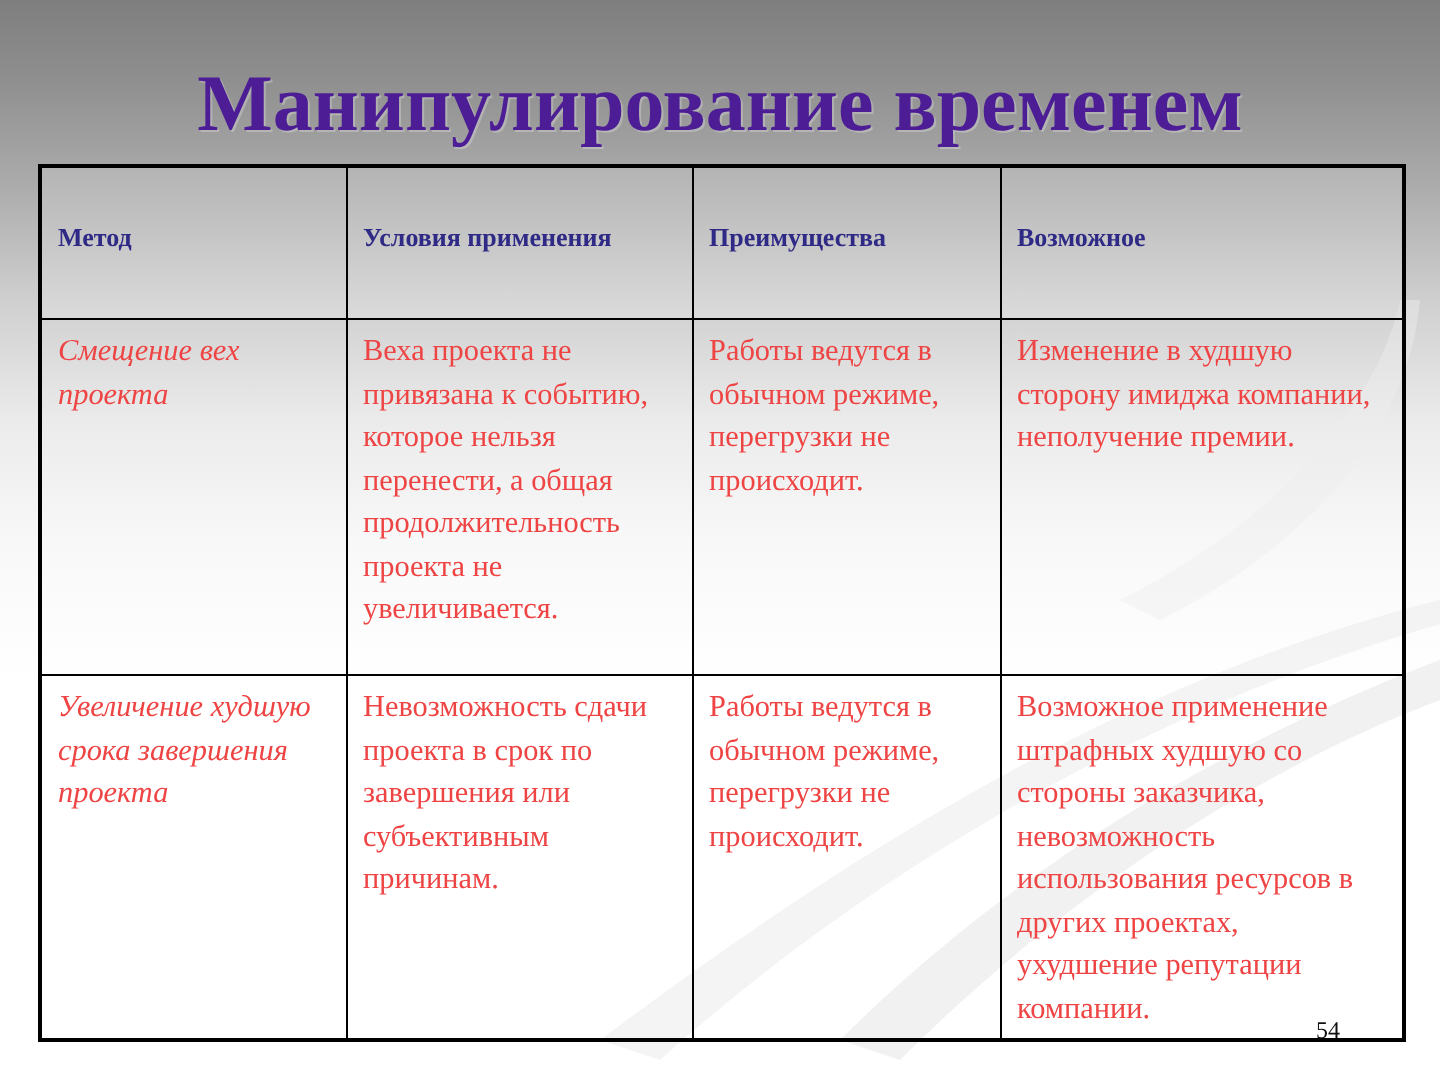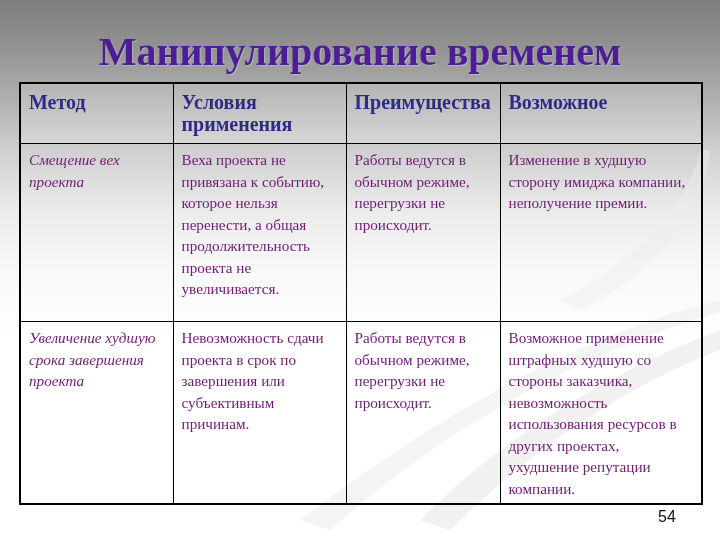--- a/index.html
+++ b/index.html
@@ -48,50 +48,50 @@
       table-layout: fixed;
       border: 2px solid #000;
     }
     table.main-table td, table.main-table th {
       border: 1px solid #000;
       vertical-align: top;
       text-align: left;
       padding: 5px 8px 4px 8px;
       font-size: 15.2px;
       line-height: 21.5px;
-      color: #701a75;
+      color: #ef4444;
       font-weight: normal;
       overflow: hidden;
     }
     table.main-table th {
       color: #2e2a86;
       font-weight: bold;
-      font-size: 20px;
-      padding-top: 8px;
+      font-size: 13px;
+      padding-top: 24px;
       height: 47px;
     }
     tr.header-row {
       background: linear-gradient(to bottom, rgba(190,190,190,0.55), rgba(225,225,225,0.55));
     }
     tr.row-1 td { height: 168px; }
     tr.row-2 td { height: 171px; }
     td.method-cell {
       font-style: italic;
       font-weight: bold;
     }
     col.c1 { width: 153px; }
     col.c2 { width: 173px; }
     col.c3 { width: 154px; }
     col.c4 { width: 202px; }
     .page-number {
       position: absolute;
       left: 658px;
       top: 508px;
-      font-family: Liberation Sans, sans-serif;
-      font-size: 16px;
+      font-family: Liberation Serif, serif;
+      font-size: 12px;
       color: #111;
     }
   </style>
 </head>
 <body>
 
 <svg class="swoosh" width="720" height="540" viewBox="0 0 720 540" style="left:0;top:0;">
   <path d="M 420 520 C 520 420, 640 360, 720 330 L 720 350 C 640 380, 540 440, 450 530 Z" fill="#e6e6e6" opacity="0.55"></path>
   <path d="M 300 520 C 420 430, 560 340, 720 300 L 720 312 C 570 355, 430 440, 330 530 Z" fill="#e9e9e9" opacity="0.5"></path>
   <path d="M 560 300 C 640 260, 690 200, 700 150 L 710 150 C 705 210, 660 270, 580 310 Z" fill="#eeeeee" opacity="0.45"></path>

